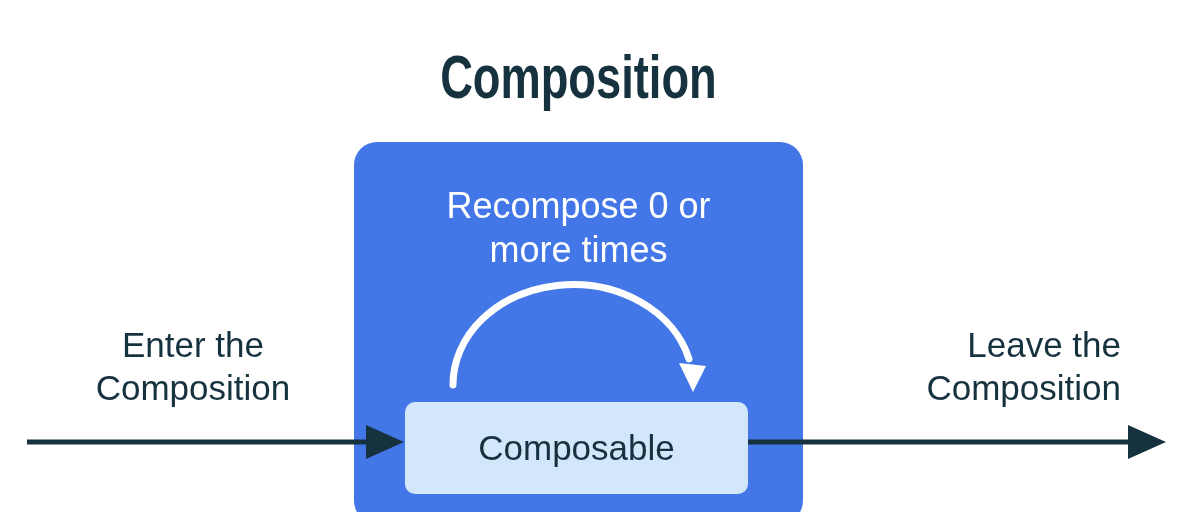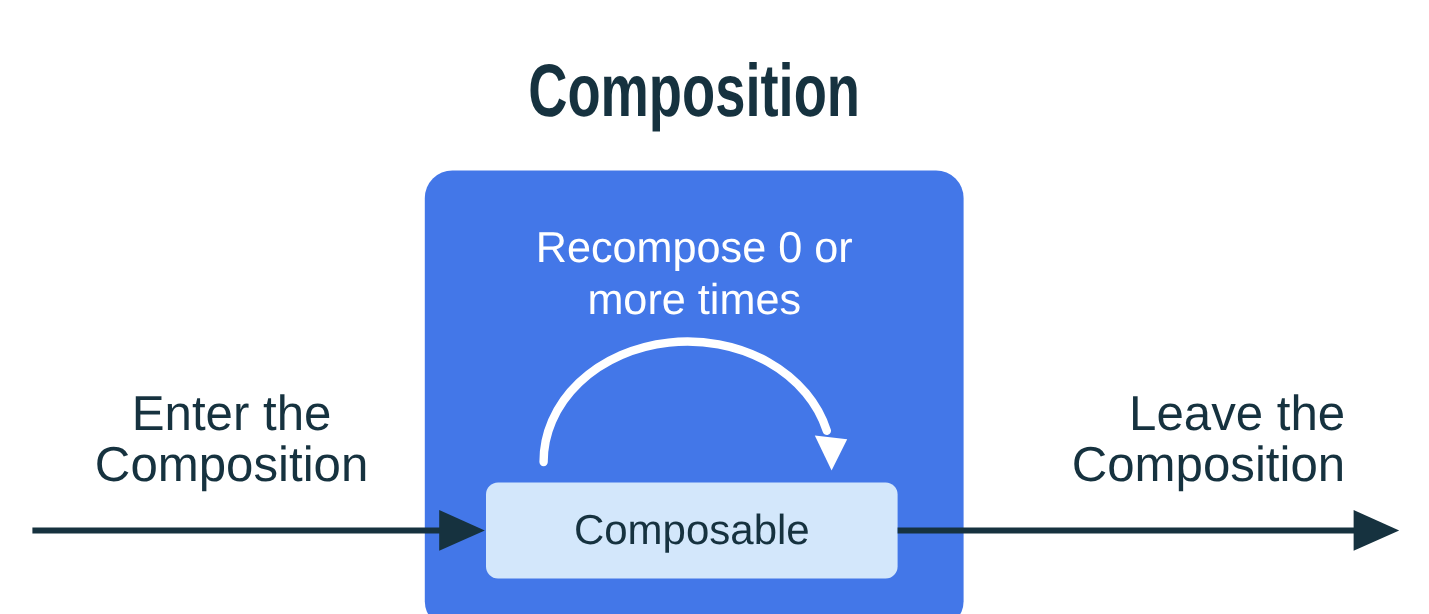--- a/index.html
+++ b/index.html
@@ -61,39 +61,39 @@
     font-size: 36px;
     line-height: 44px;
     white-space: pre-line;
   }
 
   .composable-box {
     position: absolute;
     left: 405px;
     top: 370px;
     width: 343px;
-    height: 80px;
+    height: 92px;
     background: var(--light-blue);
     border-radius: 10px;
     display: flex;
     align-items: center;
     justify-content: center;
   }
   .composable-label {
     color: var(--navy);
     font-size: 35px;
   }
 
   .side-label {
     position: absolute;
     top: 291px;
     width: 300px;
     text-align: center;
     color: var(--navy);
-    font-size: 41px;
+    font-size: 35px;
     line-height: 43px;
     white-space: pre-line;
   }
   .enter-label { left: 43px; }
   .leave-label { left: 821px; text-align: right; }
 
   .arrows-layer {
     position: absolute;
     left: 0;
     top: 0;

